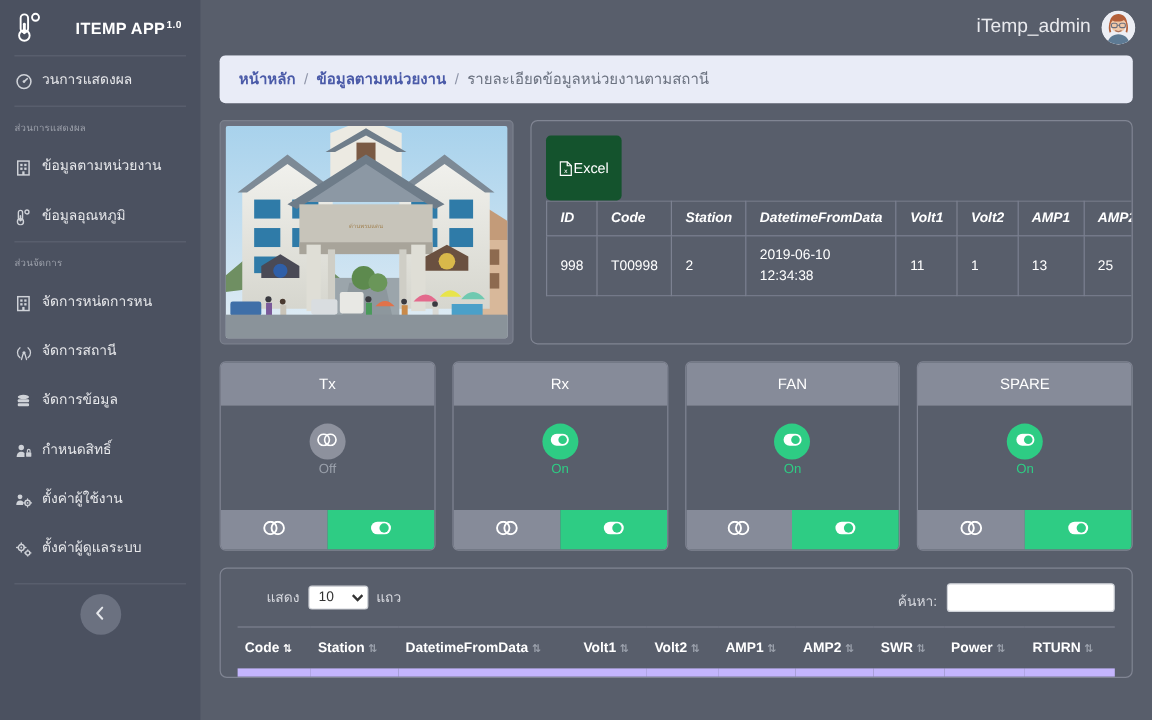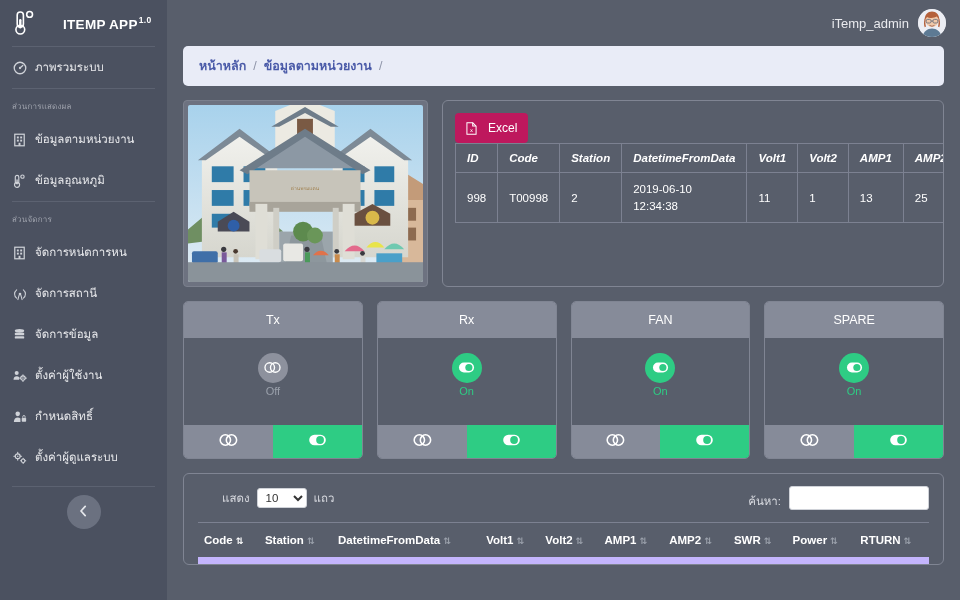--- a/index.html
+++ b/index.html
@@ -58,21 +58,21 @@
     display: flex; align-items: center; justify-content: center;
     cursor: pointer; font-size: 12px;
   }
 
   
   .main { flex: 1; display: flex; flex-direction: column; height: 600px; overflow: hidden; }
   .topbar {
     height: 46px; display: flex; align-items: center;
     justify-content: flex-end; padding-right: 14px; gap: 9px;
   }
-  .user-name { font-size: 13px; color: #e9eaee; }
+  .user-name { font-size: 16px; color: #e9eaee; }
   .avatar {
     width: 28px; height: 28px; border-radius: 50%;
     overflow: hidden; background: #e9e9ef; display:block;
   }
 
   .content { flex: 1; padding: 0 16px; overflow: hidden; }
 
   .breadcrumb {
     background: #e9ecf7; border-radius: 5px;
     height: 40px; display: flex; align-items: center;
@@ -92,23 +92,23 @@
   .photo { width: 100%; height: 100%; display: block; border-radius: 2px; }
 
   .table-card {
     flex: 1; min-width: 0;
     border: 1px solid #808593; border-radius: 6px;
     padding: 12px 0 12px 12px;
     overflow: hidden;
     height: 187px;
   }
   .excel-btn {
-    display: inline-flex; align-items: center; gap: 11px;
-    background: #be185d; color: #fff; border: none;
-    border-radius: 4px; padding: 8px 11px;
+    display: inline-flex; align-items: center; gap: 1px;
+    background: #14532d; color: #fff; border: none;
+    border-radius: 4px; padding: 20px 11px;
     font-size: 12px; cursor: pointer;
   }
   .excel-btn svg { display:block; }
   .branch-title {
     text-align: center; font-size: 15px; color: #fff;
     margin: 3px 12px 8px 0;
   }
   .dt-wrap { overflow: hidden; }
   table.dt { border-collapse: collapse; table-layout: auto; white-space: nowrap; }
   table.dt th, table.dt td {
@@ -215,21 +215,21 @@
     <div class="side-divider"></div>
 
     <div class="side-item">
       <span class="si-ico">
         <svg width="14" height="14" viewBox="0 0 16 16" fill="none">
           <circle cx="8" cy="8" r="6.6" stroke="#cfd2d8" stroke-width="1.5"></circle>
           <path d="M8 8 L11.2 5.2" stroke="#cfd2d8" stroke-width="1.5" stroke-linecap="round"></path>
           <circle cx="8" cy="8" r="1.3" fill="#cfd2d8"></circle>
         </svg>
       </span>
-      <span class="side-label">ภาพรวมระบบ</span>
+      <span class="side-label">วนการแสดงผล</span>
     </div>
 
     <div class="side-divider"></div>
 
     <div class="side-section-title">ส่วนการแสดงผล</div>
 
     <div class="side-item">
       <span class="si-ico">
         <svg width="13" height="14" viewBox="0 0 14 16" fill="none">
           <rect x="1.6" y="1.4" width="10.8" height="13.2" stroke="#cfd2d8" stroke-width="1.4"></rect>
@@ -292,40 +292,40 @@
           <rect x="1.6" y="5.4" width="10.8" height="2.8" rx="1" fill="#cfd2d8"></rect>
           <rect x="1.6" y="9.3" width="10.8" height="2.8" rx="1" fill="#cfd2d8"></rect>
         </svg>
       </span>
       <span class="side-label">จัดการข้อมูล</span>
     </div>
 
     <div class="side-item">
       <span class="si-ico">
         <svg width="14" height="14" viewBox="0 0 16 16" fill="none">
+          <circle cx="5.4" cy="4.4" r="2.6" fill="#cfd2d8"></circle>
+          <path d="M1 13.6 C1 10.2 3 8.6 5.4 8.6 C6.6 8.6 7.7 9 8.5 9.8 L8.5 13.6 Z" fill="#cfd2d8"></path>
+          <rect x="10" y="9" width="5" height="4.4" rx=".8" fill="#cfd2d8"></rect>
+          <path d="M11.2 9 V7.6 a1.3 1.3 0 0 1 2.6 0 V9" stroke="#cfd2d8" stroke-width="1.1"></path>
+        </svg>
+      </span>
+      <span class="side-label">กำหนดสิทธิ์</span>
+    </div>
+
+    <div class="side-item">
+      <span class="si-ico">
+        <svg width="14" height="14" viewBox="0 0 16 16" fill="none">
           <circle cx="4.2" cy="4.6" r="2.3" fill="#cfd2d8"></circle>
           <path d="M0.6 12.4 C0.6 9.4 2.2 8.2 4.2 8.2 C5.4 8.2 6.4 8.6 7.1 9.4 L7.1 12.4 Z" fill="#cfd2d8"></path>
           <circle cx="11.4" cy="10.4" r="2.5" stroke="#cfd2d8" stroke-width="1.3"></circle>
           <circle cx="11.4" cy="10.4" r=".9" fill="#cfd2d8"></circle>
           <path d="M11.4 6.6 v1.2 M11.4 13 v1.2 M7.6 10.4 h1.2 M14 10.4 h1.2" stroke="#cfd2d8" stroke-width="1.2" stroke-linecap="round"></path>
         </svg>
       </span>
       <span class="side-label">ตั้งค่าผู้ใช้งาน</span>
-    </div>
-
-    <div class="side-item">
-      <span class="si-ico">
-        <svg width="14" height="14" viewBox="0 0 16 16" fill="none">
-          <circle cx="5.4" cy="4.4" r="2.6" fill="#cfd2d8"></circle>
-          <path d="M1 13.6 C1 10.2 3 8.6 5.4 8.6 C6.6 8.6 7.7 9 8.5 9.8 L8.5 13.6 Z" fill="#cfd2d8"></path>
-          <rect x="10" y="9" width="5" height="4.4" rx=".8" fill="#cfd2d8"></rect>
-          <path d="M11.2 9 V7.6 a1.3 1.3 0 0 1 2.6 0 V9" stroke="#cfd2d8" stroke-width="1.1"></path>
-        </svg>
-      </span>
-      <span class="side-label">กำหนดสิทธิ์</span>
     </div>
 
     <div class="side-item">
       <span class="si-ico">
         <svg width="14" height="14" viewBox="0 0 16 16" fill="none">
           <circle cx="5.4" cy="6" r="2.8" stroke="#cfd2d8" stroke-width="1.4"></circle>
           <circle cx="5.4" cy="6" r=".9" fill="#cfd2d8"></circle>
           <path d="M5.4 1.6 v1.3 M5.4 9.1 v1.3 M1 6 h1.3 M8.5 6 h1.3" stroke="#cfd2d8" stroke-width="1.3" stroke-linecap="round"></path>
           <circle cx="11.6" cy="11.2" r="2" stroke="#cfd2d8" stroke-width="1.3"></circle>
           <path d="M11.6 8.2 v.9 M11.6 13.3 v.9 M8.6 11.2 h.9 M13.7 11.2 h.9" stroke="#cfd2d8" stroke-width="1.2" stroke-linecap="round"></path>
@@ -367,20 +367,21 @@
       </span>
     </div>
 
     <div class="content">
 
       <nav class="breadcrumb">
         <span class="bc-link">หน้าหลัก</span>
         <span class="bc-sep">/</span>
         <span class="bc-link">ข้อมูลตามหน่วยงาน</span>
         <span class="bc-sep">/</span>
+        <span class="bc-current">รายละเอียดข้อมูลหน่วยงานตามสถานี</span>
       </nav>
 
       <div class="row-top">
 
         <div class="photo-card">
           <svg class="photo" viewBox="0 0 237 179" preserveAspectRatio="none">
             <defs>
               <linearGradient id="sky" x1="0" y1="0" x2="0" y2="1">
                 <stop offset="0%" stop-color="#a8d2ec"></stop>
                 <stop offset="70%" stop-color="#cfe4f2"></stop>

